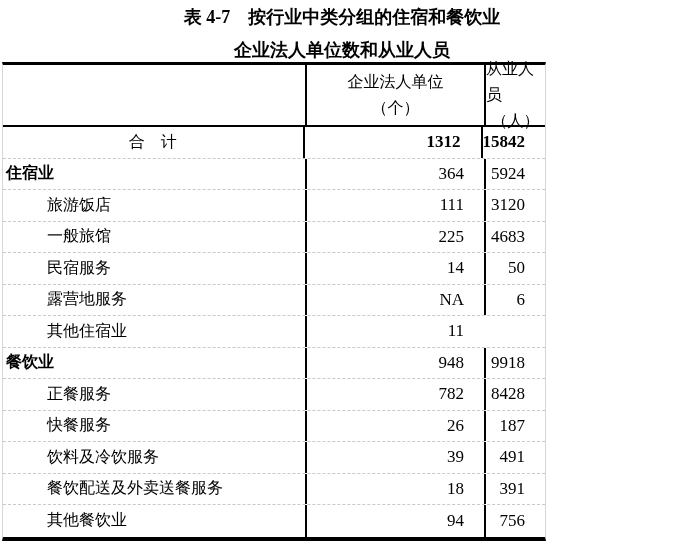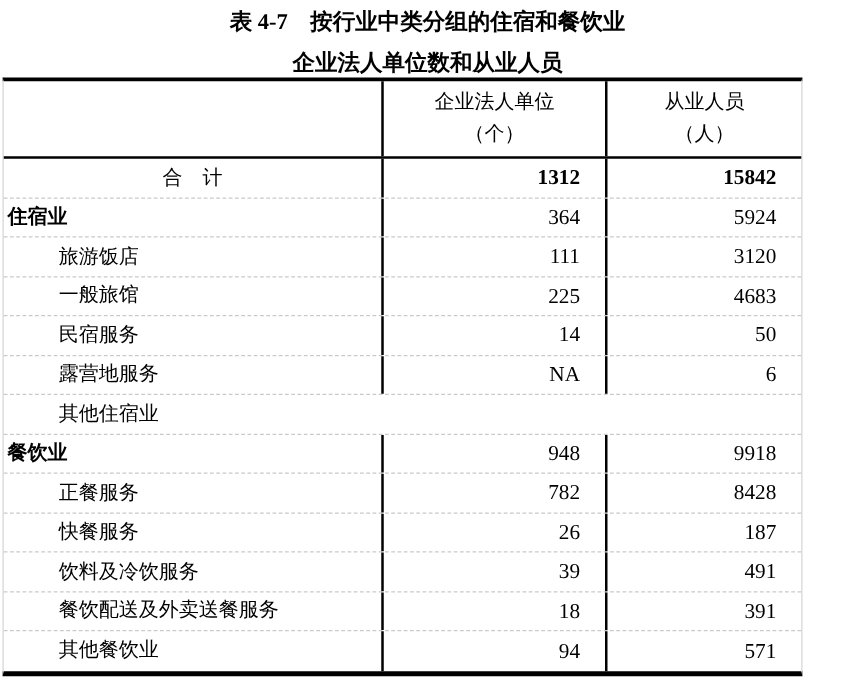--- a/index.html
+++ b/index.html
@@ -14,21 +14,21 @@
     overflow: hidden;
   }
   .title-block { text-align: center; padding-top: 6px; }
   .title-line { font-weight: bold; font-size: 18px; line-height: 22px; }
   .title-line + .title-line { margin-top: 11px; }
 
   .table-wrap {
     position: absolute;
     left: 2px;
     top: 62px;
-    width: 640px;
+    width: 544px;
     border-top: 3px solid #000000;
     border-bottom: 4px solid #000000;
     border-left: 1px solid #d6d6d6;
     border-right: 1px solid #d6d6d6;
   }
   .header-row {
     display: flex;
     height: 62px;
     border-bottom: 2px solid #000000;
   }
@@ -131,20 +131,21 @@
     </div>
 
     <div class="row sub">
       <div class="cell cell-label">露营地服务</div>
       <div class="cell cell-units">NA</div>
       <div class="cell cell-persons">6</div>
     </div>
 
     <div class="row sub">
       <div class="cell cell-label">其他住宿业</div>
+      <div class="cell cell-units">11</div>
     </div>
 
     <div class="row section">
       <div class="cell cell-label">餐饮业</div>
       <div class="cell cell-units">948</div>
       <div class="cell cell-persons">9918</div>
     </div>
 
     <div class="row sub">
       <div class="cell cell-label">正餐服务</div>
@@ -166,17 +167,17 @@
 
     <div class="row sub">
       <div class="cell cell-label">餐饮配送及外卖送餐服务</div>
       <div class="cell cell-units">18</div>
       <div class="cell cell-persons">391</div>
     </div>
 
     <div class="row sub">
       <div class="cell cell-label">其他餐饮业</div>
       <div class="cell cell-units">94</div>
-      <div class="cell cell-persons">571</div>
+      <div class="cell cell-persons">756</div>
     </div>
 
   </div>
 </div>
 
 </body></html>

